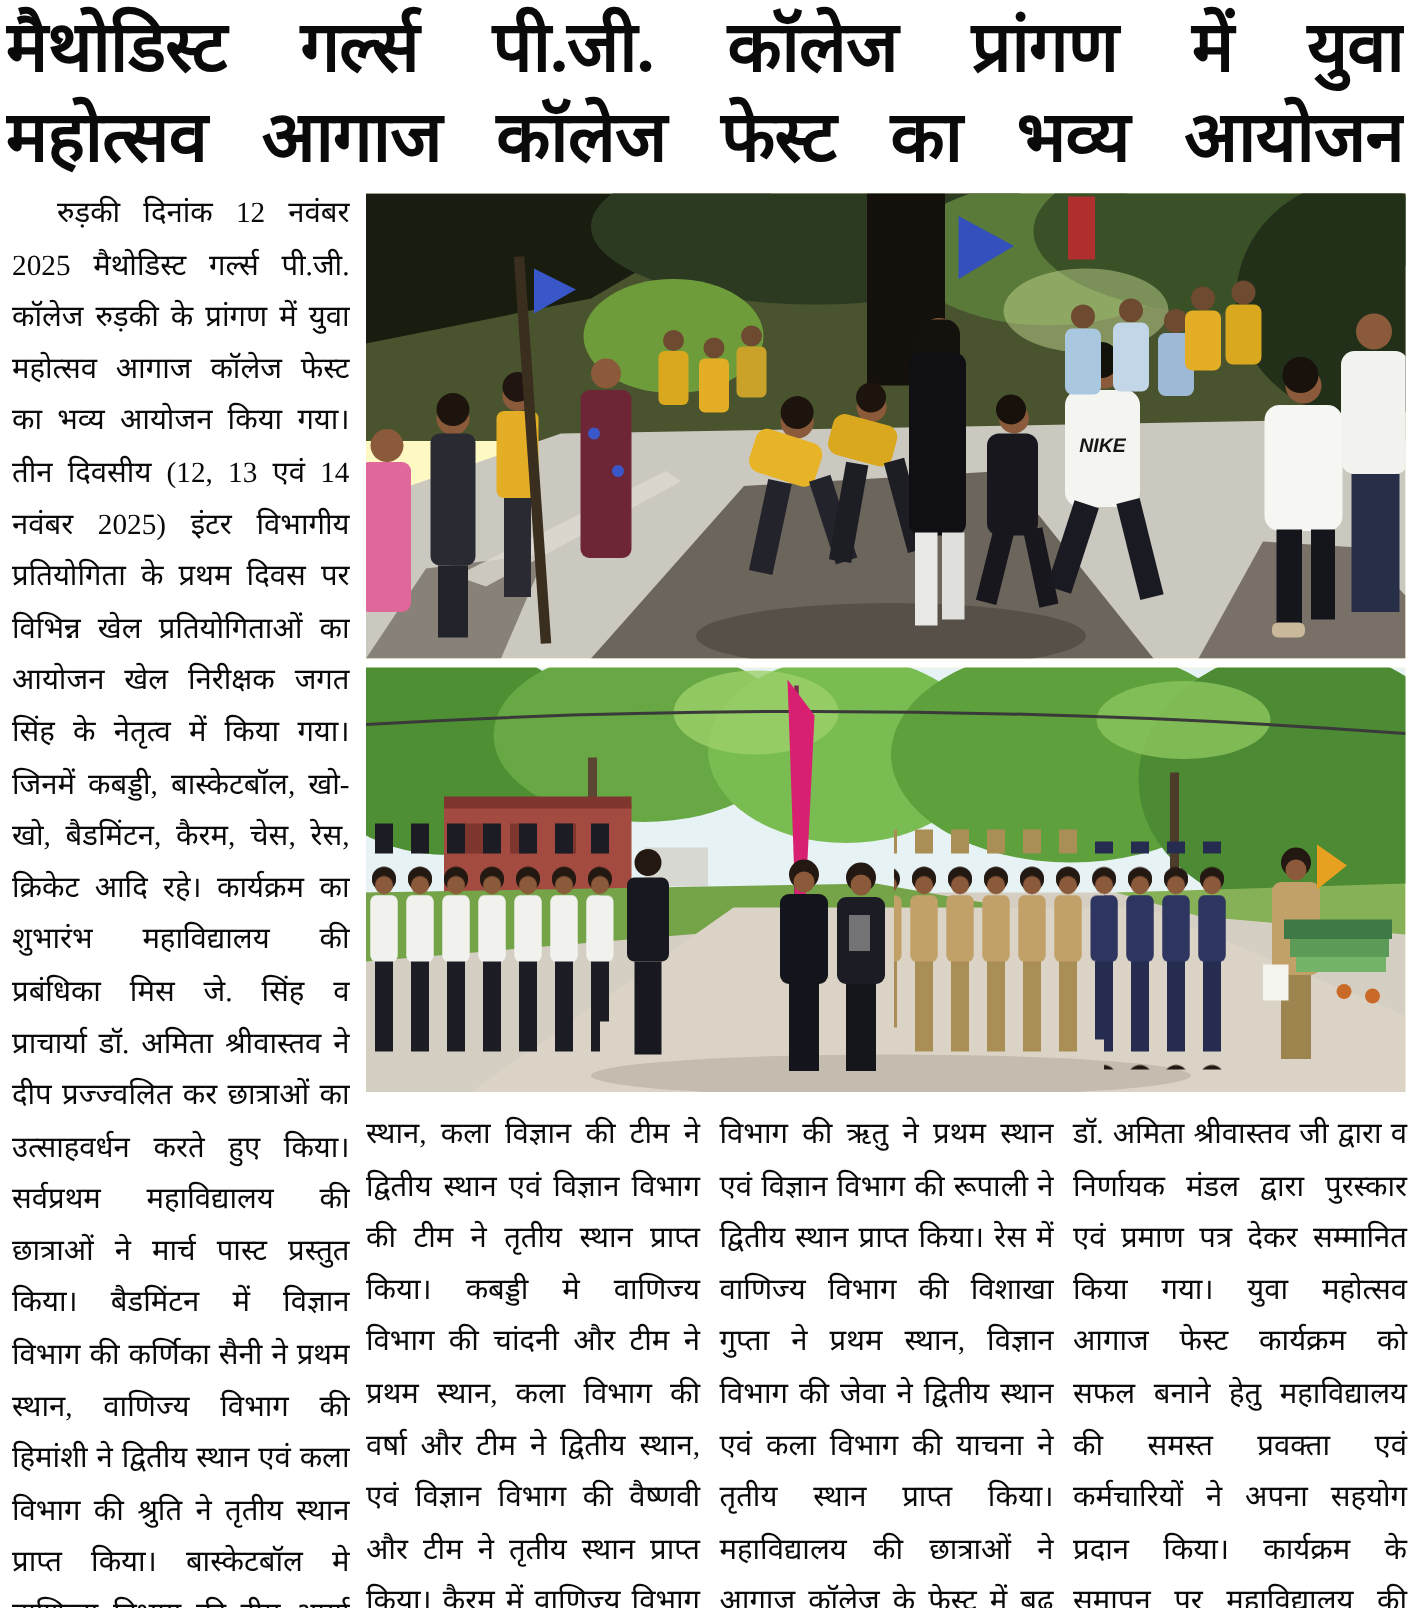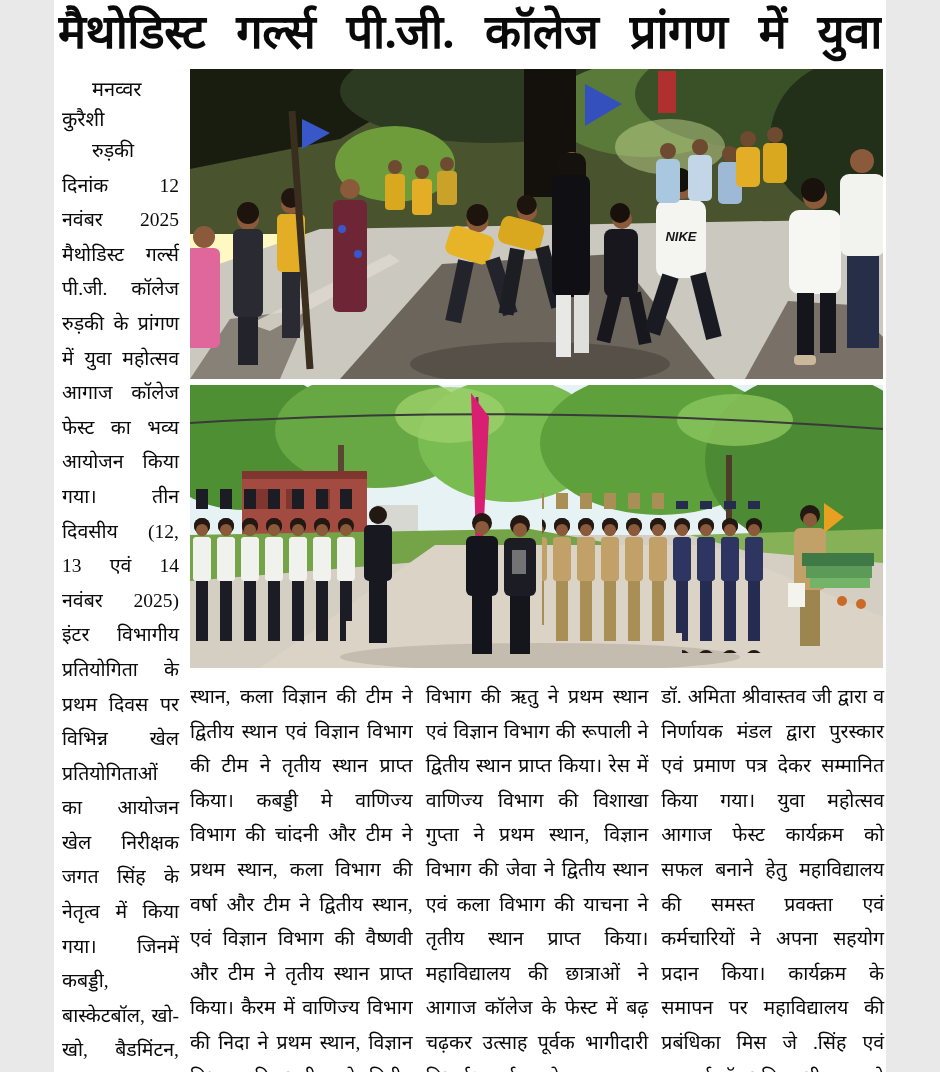--- a/index.html
+++ b/index.html
@@ -1,17 +1,17 @@
 <!DOCTYPE html>
 <html lang="hi"><head>
 <meta charset="utf-8">
 <style>
   html,body{margin:0;padding:0;background:#e9e9e9;}
   .page{
-    width:832px;height:1072px;background:#ffffff;margin:0 auto;
+    width:940px;height:1072px;background:#ffffff;margin:0 auto;
     position:relative;overflow:hidden;color:#0a0a0a;
     font-family:"Liberation Serif","DejaVu Serif",serif;
   }
   
   .headline{padding:2px 4px 0 4px;}
   .hl-line{
     font-size:47px;font-weight:800;line-height:60px;
     text-align:justify;text-align-last:justify;
     letter-spacing:-0.5px;white-space:nowrap;overflow:hidden;
     transform-origin:left center;
@@ -37,26 +37,26 @@
   .bottom-cols{display:flex;gap:13px;margin-top:12px;}
   .bottom-cols .bcol{width:224px;}
 </style>
 </head>
 <body>
 
 <div class="page">
 
   <header class="headline">
     <div class="hl-line">मैथोडिस्ट गर्ल्स पी.जी. कॉलेज प्रांगण में युवा</div>
+    <div class="hl-line">महोत्सव आगाज कॉलेज फेस्ट का भव्य आयोजन</div>
   </header>
 
   <div class="body-grid">
 
     <div class="col-first">
-      <p class="byline">मनव्वर कुरैशी</p>
       <p class="para indent">रुड़की दिनांक 12 नवंबर 2025 मैथोडिस्ट गर्ल्स पी.जी. कॉलेज रुड़की के प्रांगण में युवा महोत्सव आगाज कॉलेज फेस्ट का भव्य आयोजन किया गया। तीन दिवसीय (12, 13 एवं 14 नवंबर 2025) इंटर विभागीय प्रतियोगिता के प्रथम दिवस पर विभिन्न खेल प्रतियोगिताओं का आयोजन खेल निरीक्षक जगत सिंह के नेतृत्व में किया गया। जिनमें कबड्डी, बास्केटबॉल, खो-खो, बैडमिंटन, कैरम, चेस, रेस, क्रिकेट आदि रहे। कार्यक्रम का शुभारंभ महाविद्यालय की प्रबंधिका मिस जे. सिंह व प्राचार्या डॉ. अमिता श्रीवास्तव ने दीप प्रज्ज्वलित कर छात्राओं का उत्साहवर्धन करते हुए किया। सर्वप्रथम महाविद्यालय की छात्राओं ने मार्च पास्ट प्रस्तुत किया। बैडमिंटन में विज्ञान विभाग की कर्णिका सैनी ने प्रथम स्थान, वाणिज्य विभाग की हिमांशी ने द्वितीय स्थान एवं कला विभाग की श्रुति ने तृतीय स्थान प्राप्त किया। बास्केटबॉल मे वाणिज्य विभाग की टीम आर्या सिंह, तन्वी, विमिका, खुशबू, रिया सैनी, विशाखा, तानिया एवं श्रेष्ठा विजेता रहे। खो-खो में वाणिज्य विभाग की टीम वर्धा, सानिया, परी, खुशबू, रिया, जेसिका, पायल, अलीना, फातिमा एवं खुशी प्रथम स्थान पर एवं विज्ञान विभाग की टीम जेबा परवीन, उषा, रिया, मनीषा, मानसी, गुंजन, इशिका राठी, निखत, करिश्मा, अंशिका, इशा एवं साक्षी द्वितीय स्थान पर रही। क्रिकेट में वाणिज्य विभाग की टीम ने प्रथम</p>
     </div>
 
     <div class="right-zone">
 
       <figure class="photo photo-1">
         <svg viewBox="0 0 693 310" preserveAspectRatio="none">
 
           <g>
             <rect x="0" y="0" width="693" height="165" fill="#49542f"></rect>

